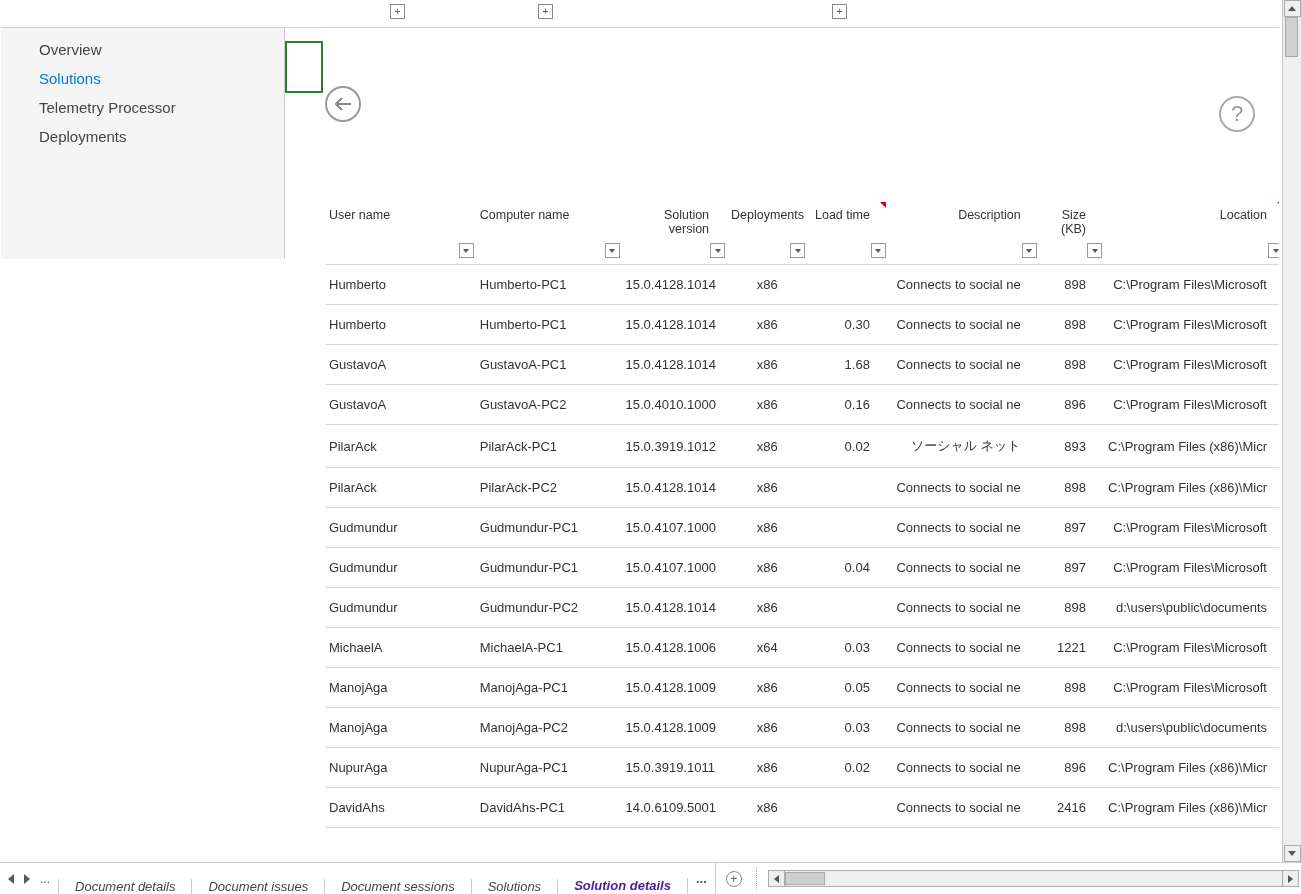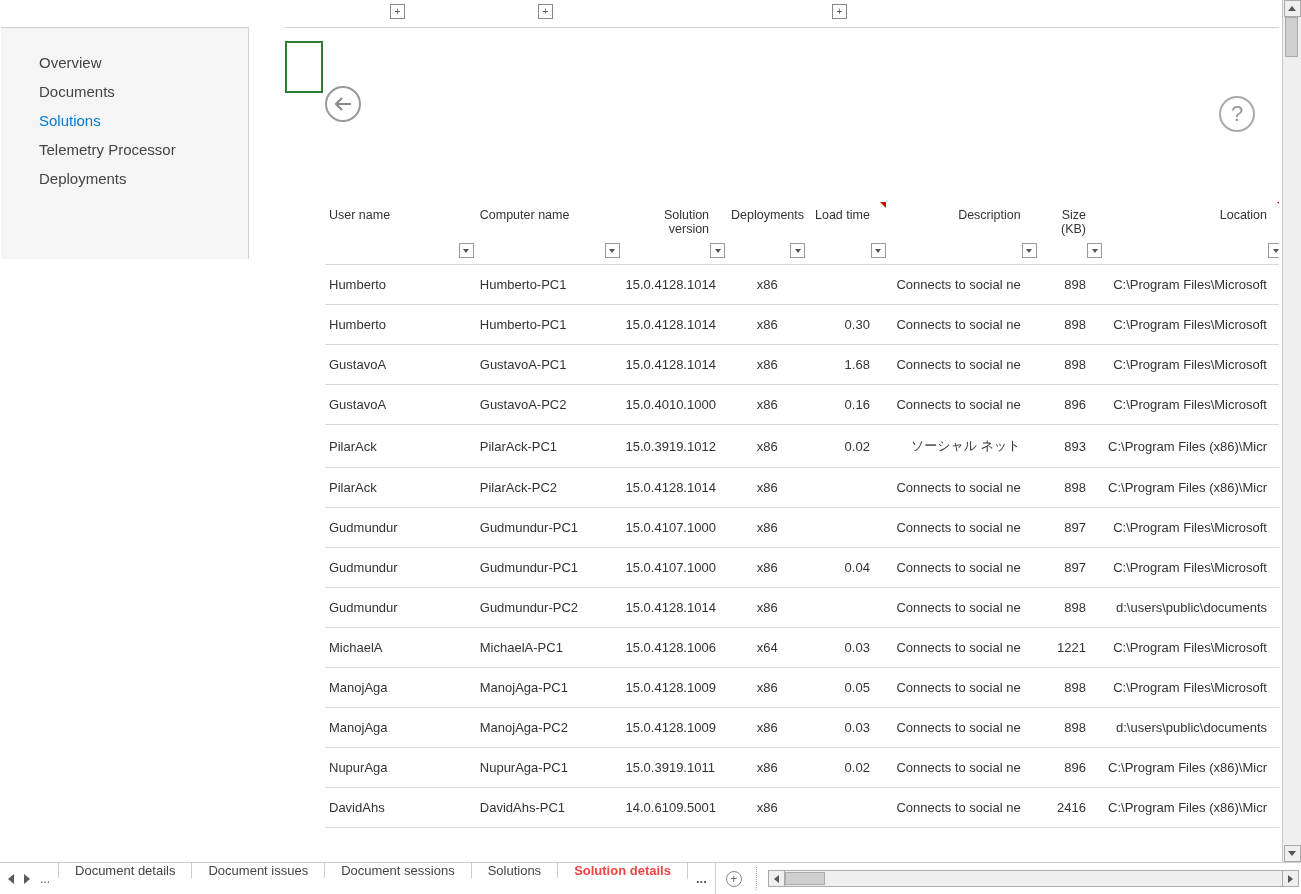--- a/index.html
+++ b/index.html
@@ -1,21 +1,21 @@
 <!DOCTYPE html>
 <html><head>
 <meta charset="utf-8">
 <style>
 * { margin: 0; padding: 0; box-sizing: border-box; font-family: "Segoe UI", Arial, sans-serif; }
 body { width: 1301px; height: 894px; background: #fff; position: relative; overflow: hidden; font-size: 13px; color: #333; }
 
 .outline-btns { position: absolute; top: 4px; left: 0; width: 1278px; height: 18px; }
 .outline-btn { position: absolute; width: 15px; height: 15px; border: 1px solid #888; background: #fff; display: flex; align-items: center; justify-content: center; font-size: 10px; color: #555; cursor: pointer; }
 
-.sidebar { position: absolute; left: 1px; top: 27px; width: 248px; height: 232px; background: #f5f5f5; border-top: 1px solid #d0d0d0; border-right: 1px solid #d0d0d0; padding-top: 20px; }
+.sidebar { position: absolute; left: 1px; top: 27px; width: 284px; height: 232px; background: #f5f5f5; border-top: 1px solid #d0d0d0; border-right: 1px solid #d0d0d0; padding-top: 7px; }
 .sidebar-item { padding: 6px 0 6px 38px; font-size: 15px; color: #444; cursor: pointer; }
 .sidebar-item.active { color: #0078d4; }
 
 .main { position: absolute; left: 285px; top: 27px; right: 22px; bottom: 32px; background: #fff; border-top: 1px solid #d0d0d0; }
 
 .cell-sel { position: absolute; left: 0px; top: 13px; width: 38px; height: 52px; border: 2px solid #2e7d32; pointer-events: none; }
 
 .header-row { display: flex; align-items: center; padding: 58px 0 0 40px; }
 .back-btn { width: 36px; height: 36px; border: 2px solid #999; border-radius: 50%; display: flex; align-items: center; justify-content: center; cursor: pointer; margin-right: 22px; }
 .back-btn svg { fill: none; stroke: #888; stroke-width: 2; }
@@ -32,24 +32,24 @@
 .red-corner::before { content: ""; position: absolute; top: 4px; right: 2px; width: 0; height: 0; border-top: 6px solid #d00; border-left: 6px solid transparent; }
 tbody td { padding: 12px 4px; font-size: 13px; border-bottom: 1px solid #d9d9d9; white-space: nowrap; overflow: hidden; color: #333; }
 tbody tr:first-child td { border-top: 1px solid #d9d9d9; }
 
 .tab-bar { position: absolute; left: 0; bottom: 0; width: 1301px; height: 32px; background: #fff; border-top: 1px solid #ccc; display: flex; align-items: stretch; }
 .tab-nav { display: flex; align-items: center; padding: 0 8px; gap: 10px; }
 .tab-nav span { cursor: pointer; color:#5a5a5a; font-size:12px;}
 .tab-nav .tri { width:0;height:0;border-top:5px solid transparent;border-bottom:5px solid transparent; }
 .tab-nav .tri.l { border-right:6px solid #5a5a5a; }
 .tab-nav .tri.r { border-left:6px solid #5a5a5a; }
-.tabs { display: flex; align-items: flex-start; }
+.tabs { display: flex; align-items: flex-end; font-style: italic; }
 .tab { padding: 0 16px; display: flex; align-items: center; border-right: 1px solid #ccc; font-size: 13px; color: #444; cursor: pointer; background:#fff; }
 .tab:first-child { border-left: 1px solid #ccc; }
-.tab.active { color: #ef4444; font-weight: 600; border-bottom: 2px solid #fff; margin-bottom:-1px; background:#fff;}
+.tab.active { color: #4c1d95; font-weight: 600; border-bottom: 2px solid #fff; margin-bottom:-1px; background:#fff;}
 .tab-more { padding: 0 8px; display:flex; align-items:center; font-weight:bold; color:#555; cursor:pointer; border-right:1px solid #ccc;}
 .tab-add { padding: 0 10px; display:flex; align-items:center; cursor:pointer;}
 .tab-add-circ { width:16px;height:16px;border:1px solid #888;border-radius:50%;display:flex;align-items:center;justify-content:center;font-size:12px;color:#666;line-height:1;}
 .tab-sep { width:6px; border-left:1px dotted #aaa; margin:4px 4px; }
 
 .hscroll { flex:1; display:flex; align-items:center; padding:0 2px; }
 .hs-btn { width:17px;height:17px;border:1px solid #aaa;display:flex;align-items:center;justify-content:center;background:#efefef;cursor:pointer;}
 .hs-btn::after{content:"";width:0;height:0;border-top:4px solid transparent;border-bottom:4px solid transparent;}
 .hs-btn.l::after{border-right:5px solid #555;}
 .hs-btn.r::after{border-left:5px solid #555;}
@@ -68,21 +68,20 @@
 <body>
 
 <div class="outline-btns">
   <div class="outline-btn" style="left:390px">+</div>
   <div class="outline-btn" style="left:538px">+</div>
   <div class="outline-btn" style="left:832px">+</div>
 </div>
 
 <div class="sidebar">
   <div class="sidebar-item">Overview</div>
-  <div class="sidebar-item">Documents</div>
   <div class="sidebar-item active">Solutions</div>
   <div class="sidebar-item">Telemetry Processor</div>
   <div class="sidebar-item">Deployments</div>
 </div>
 
 <div class="main">
   <div class="cell-sel"></div>
   <div class="header-row">
     <div class="back-btn">
       <svg width="20" height="16" viewBox="0 0 20 16">

